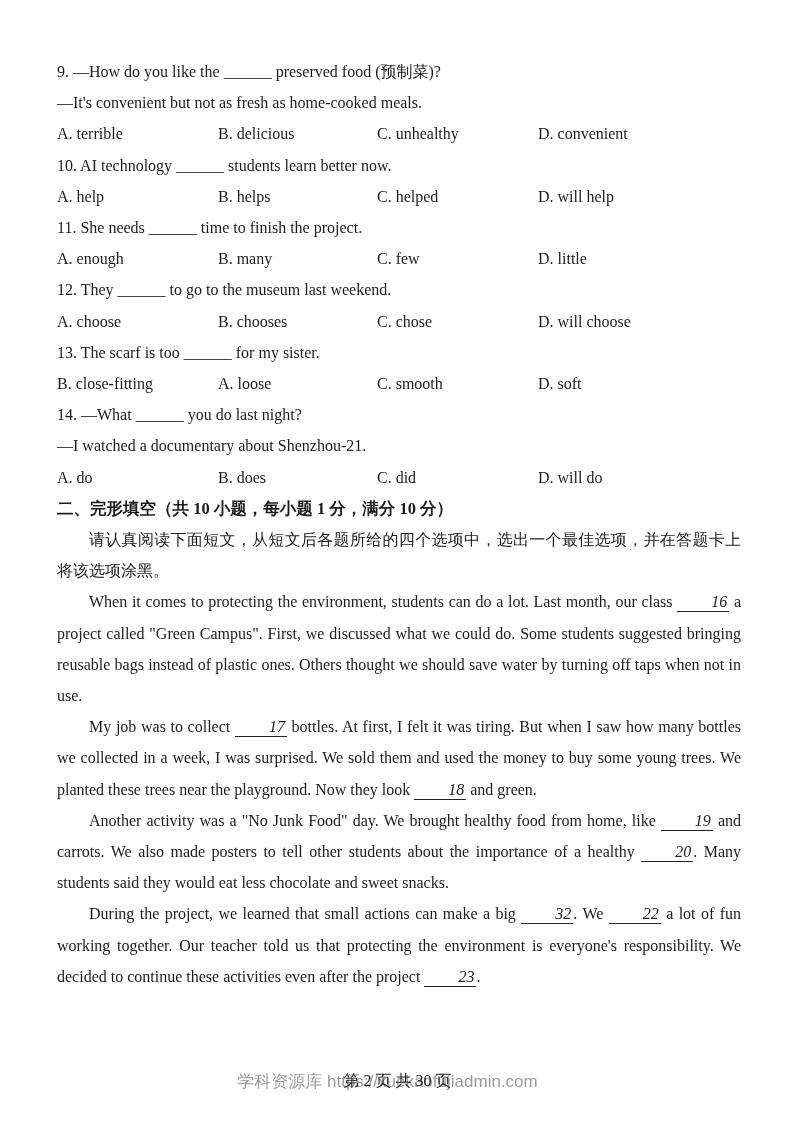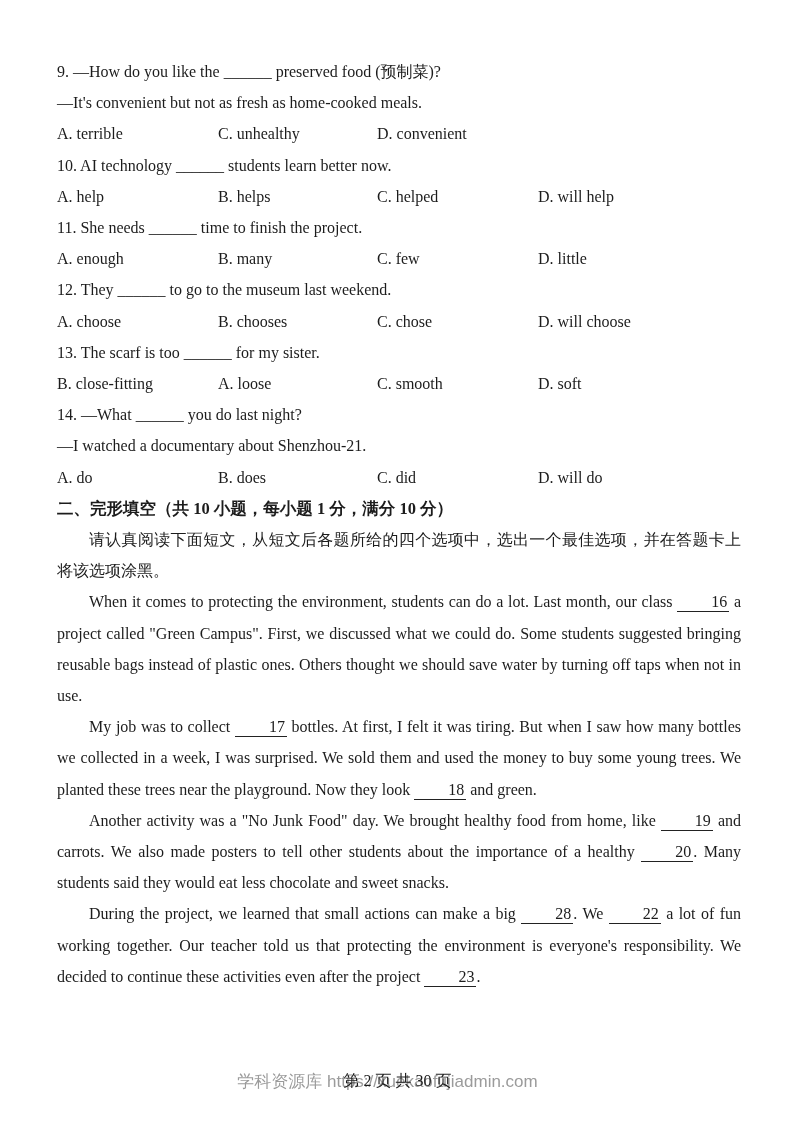--- a/index.html
+++ b/index.html
@@ -39,20 +39,21 @@
     line-height:31.2px;
     text-align:justify;
     text-indent:2em;
   }
   .blank{
     display:inline-block;
     min-width:52px;
     text-align:center;
     border-bottom:1.4px solid #222;
     line-height:18px;
+    font-style:italic;
   }
   .footer{
     position:absolute;
     left:0;right:0;
     top:1068px;
     height:30px;
   }
   .watermark{
     position:absolute;
     top:2px;left:50%;
@@ -76,21 +77,21 @@
 </head>
 <body>
 
 <div class="page">
   <div class="content">
 
     <div>
         <div>
           <div class="line">9. —How do you like the ______ preserved food (预制菜)?</div>
           <div class="line">—It's convenient but not as fresh as home-cooked meals.</div>
-          <div class="line options"><span class="opt">A. terrible</span><span class="opt">C. unhealthy</span><span class="opt">D. convenient</span></div>
+          <div class="line options"><span class="opt">A. terrible</span><span class="opt">B. delicious</span><span class="opt">C. unhealthy</span><span class="opt">D. convenient</span></div>
         </div>
         <div>
           <div class="line">10. AI technology ______ students learn better now.</div>
           <div class="line options"><span class="opt">A. help</span><span class="opt">B. helps</span><span class="opt">C. helped</span><span class="opt">D. will help</span></div>
         </div>
         <div>
           <div class="line">11. She needs ______ time to finish the project.</div>
           <div class="line options"><span class="opt">A. enough</span><span class="opt">B. many</span><span class="opt">C. few</span><span class="opt">D. little</span></div>
         </div>
         <div>
@@ -109,21 +110,21 @@
       </div>
 
     <div class="sec-heading">二、完形填空（共 10 小题，每小题 1 分，满分 10 分）</div>
 
     <p class="para">请认真阅读下面短文，从短文后各题所给的四个选项中，选出一个最佳选项，并在答题卡上将该选项涂黑。</p>
 
     <div>
         <p class="para">When it comes to protecting the environment, students can do a lot. Last month, our class <span class="blank">16</span> a project called "Green Campus". First, we discussed what we could do. Some students suggested bringing reusable bags instead of plastic ones. Others thought we should save water by turning off taps when not in use.</p>
         <p class="para">My job was to collect <span class="blank">17</span> bottles. At first, I felt it was tiring. But when I saw how many bottles we collected in a week, I was surprised. We sold them and used the money to buy some young trees. We planted these trees near the playground. Now they look <span class="blank">18</span> and green.</p>
         <p class="para">Another activity was a "No Junk Food" day. We brought healthy food from home, like <span class="blank">19</span> and carrots. We also made posters to tell other students about the importance of a healthy <span class="blank">20</span>. Many students said they would eat less chocolate and sweet snacks.</p>
-        <p class="para">During the project, we learned that small actions can make a big <span class="blank">28</span>. We <span class="blank">22</span> a lot of fun working together. Our teacher told us that protecting the environment is everyone's responsibility. We decided to continue these activities even after the project <span class="blank">23</span>.</p>
+        <p class="para">During the project, we learned that small actions can make a big <span class="blank">32</span>. We <span class="blank">22</span> a lot of fun working together. Our teacher told us that protecting the environment is everyone's responsibility. We decided to continue these activities even after the project <span class="blank">23</span>.</p>
       </div>
 
   </div>
 
   <div class="footer">
     <div class="watermark">学科资源库 https://xuekaofujiadmin.com</div>
     <div class="pageinfo">第 2 页 共 30 页</div>
   </div>
 </div>
 

